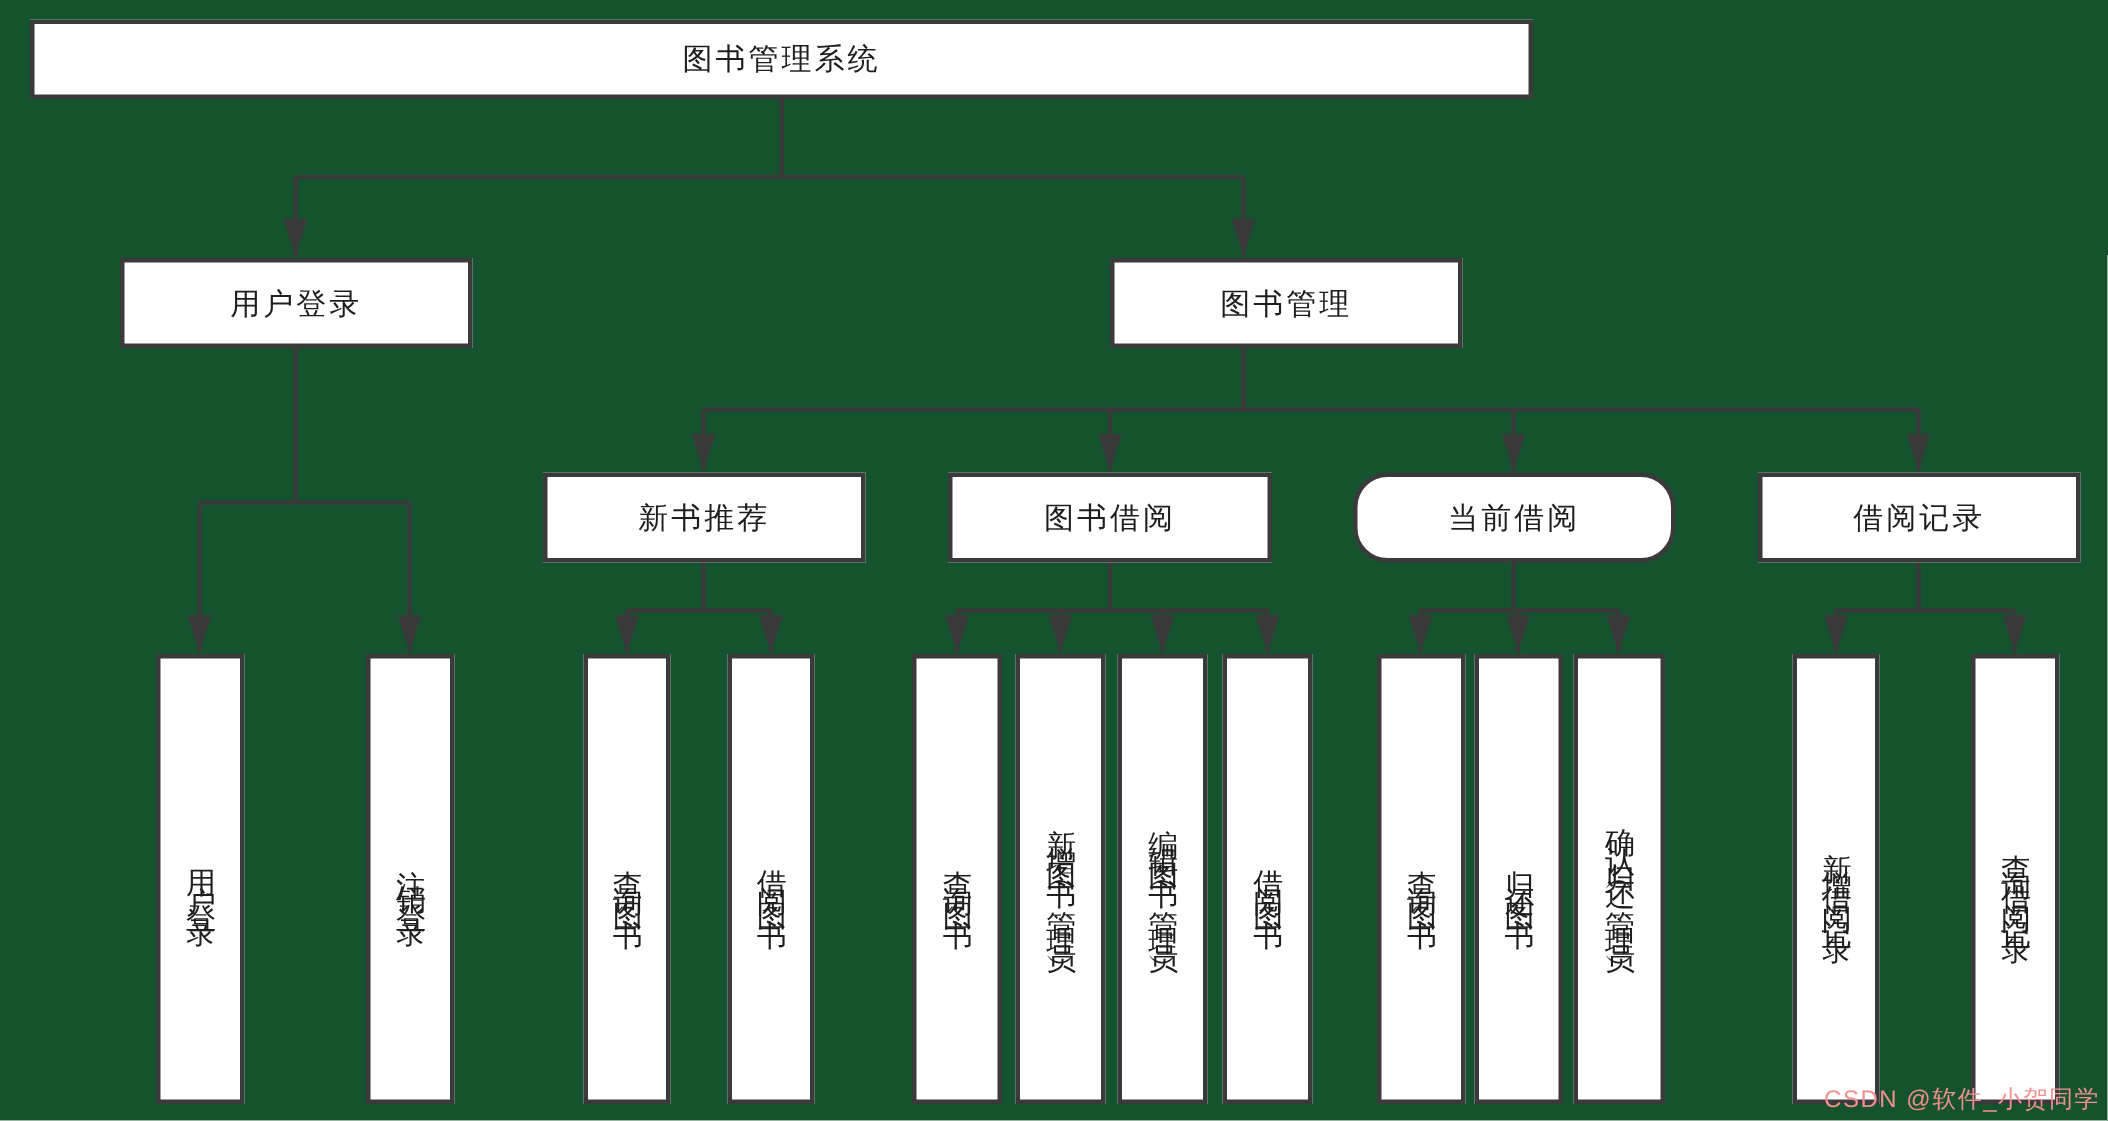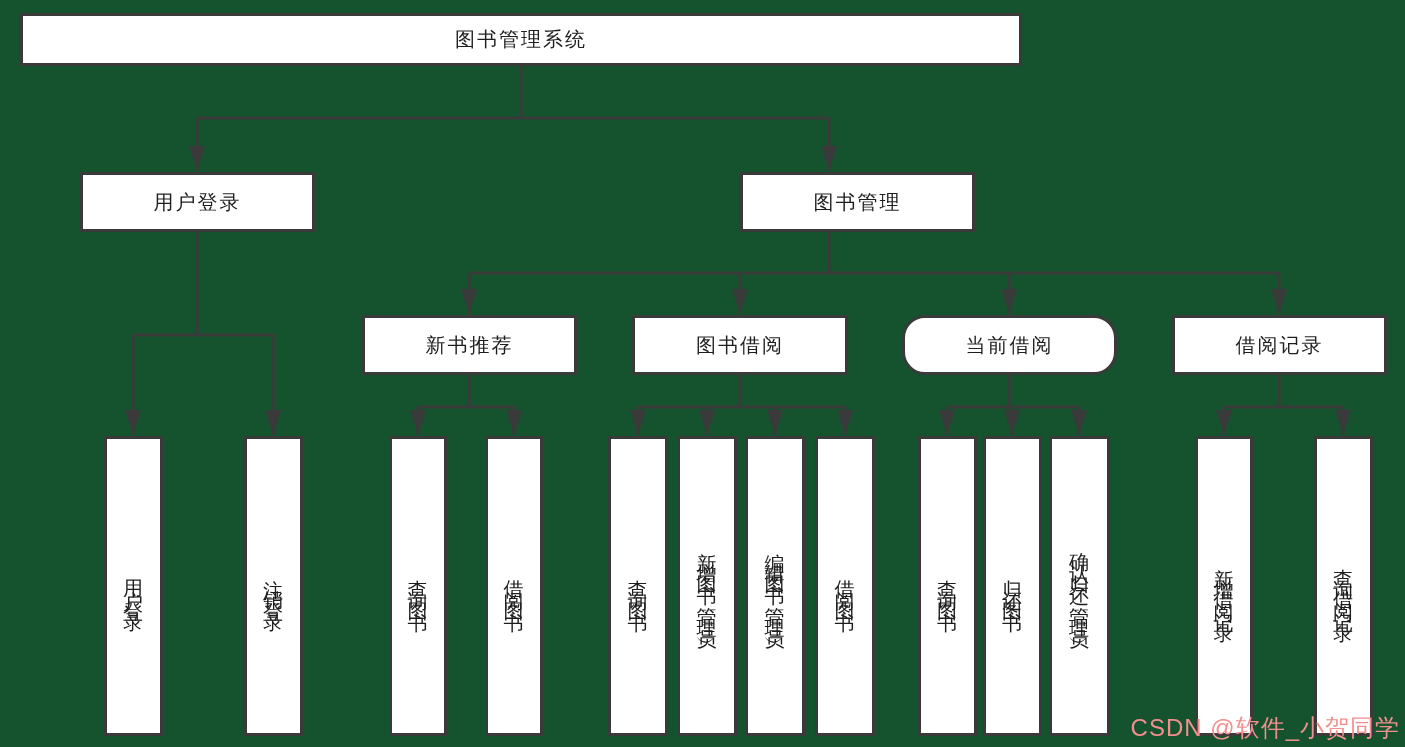--- a/index.html
+++ b/index.html
@@ -19,21 +19,21 @@
     border:3px solid #3a3a3a; background:#ffffff;
     display:flex; align-items:center; justify-content:center;
   }
   .vtext {
     writing-mode:vertical-lr; text-orientation:mixed;
     font-size:20px; line-height:1; letter-spacing:11px;
     color:#1e1e1e; white-space:nowrap;
   }
   .watermark {
     position:absolute; right:5px; bottom:3px; z-index:5;
-    font-size:24px; color:#f28f8f; letter-spacing:1px;
+    font-size:16px; color:#f28f8f; letter-spacing:1px;
   }
 </style>
 </head>
 <body>
 
 <div class="canvas">
 
   <svg class="connectors" viewBox="0 0 1405 747" xmlns="http://www.w3.org/2000/svg">
     <defs>
       <marker id="arr" markerUnits="userSpaceOnUse" markerWidth="20" markerHeight="26" refX="10" refY="25" orient="0">

